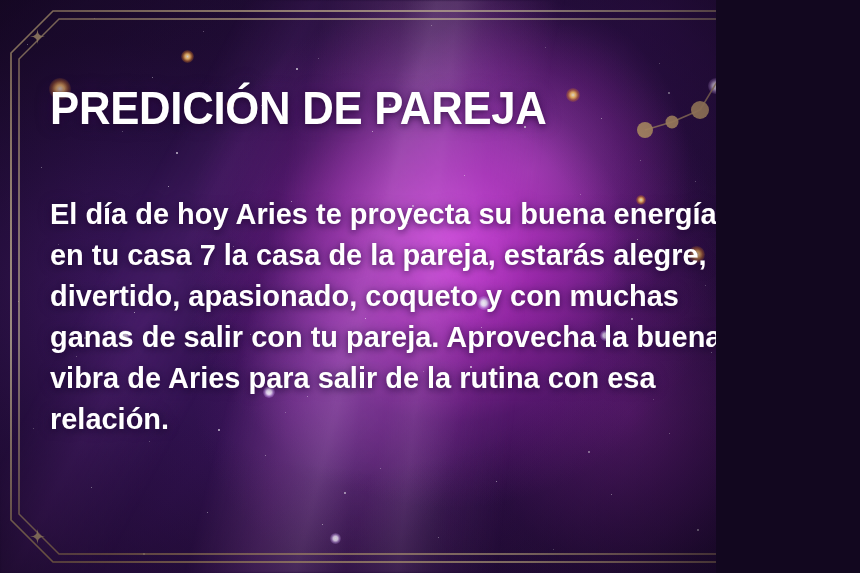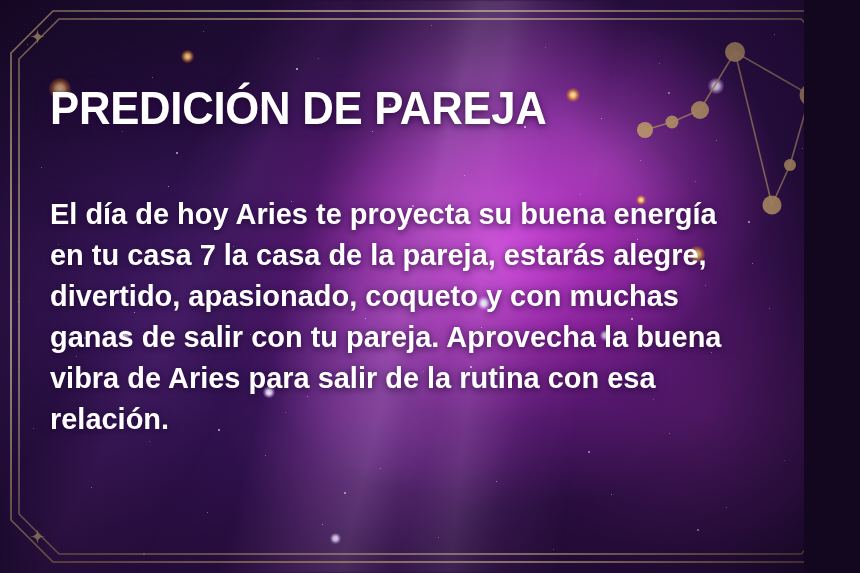--- a/index.html
+++ b/index.html
@@ -1,17 +1,17 @@
 <!DOCTYPE html>
 <html><head>
 <meta charset="utf-8">
 <style>
   html,body{margin:0;padding:0;background:#12071f;}
   #card{
-    position:relative;width:804px;height:573px;overflow:hidden;
+    position:relative;width:716px;height:573px;overflow:hidden;
     font-family:"Liberation Sans","DejaVu Sans",sans-serif;
     background:#1d0b30;
   }
   .layer{position:absolute;inset:0;}
 
   
   #bg-base{
     background:
       radial-gradient(ellipse 52% 62% at 63% 44%, rgba(215,70,225,.92) 0%, rgba(176,44,190,.72) 24%, rgba(116,28,140,.42) 48%, rgba(60,18,84,0) 72%),
       radial-gradient(ellipse 30% 40% at 74% 30%, rgba(240,140,250,.55) 0%, rgba(190,70,210,.28) 45%, rgba(90,24,120,0) 75%),

